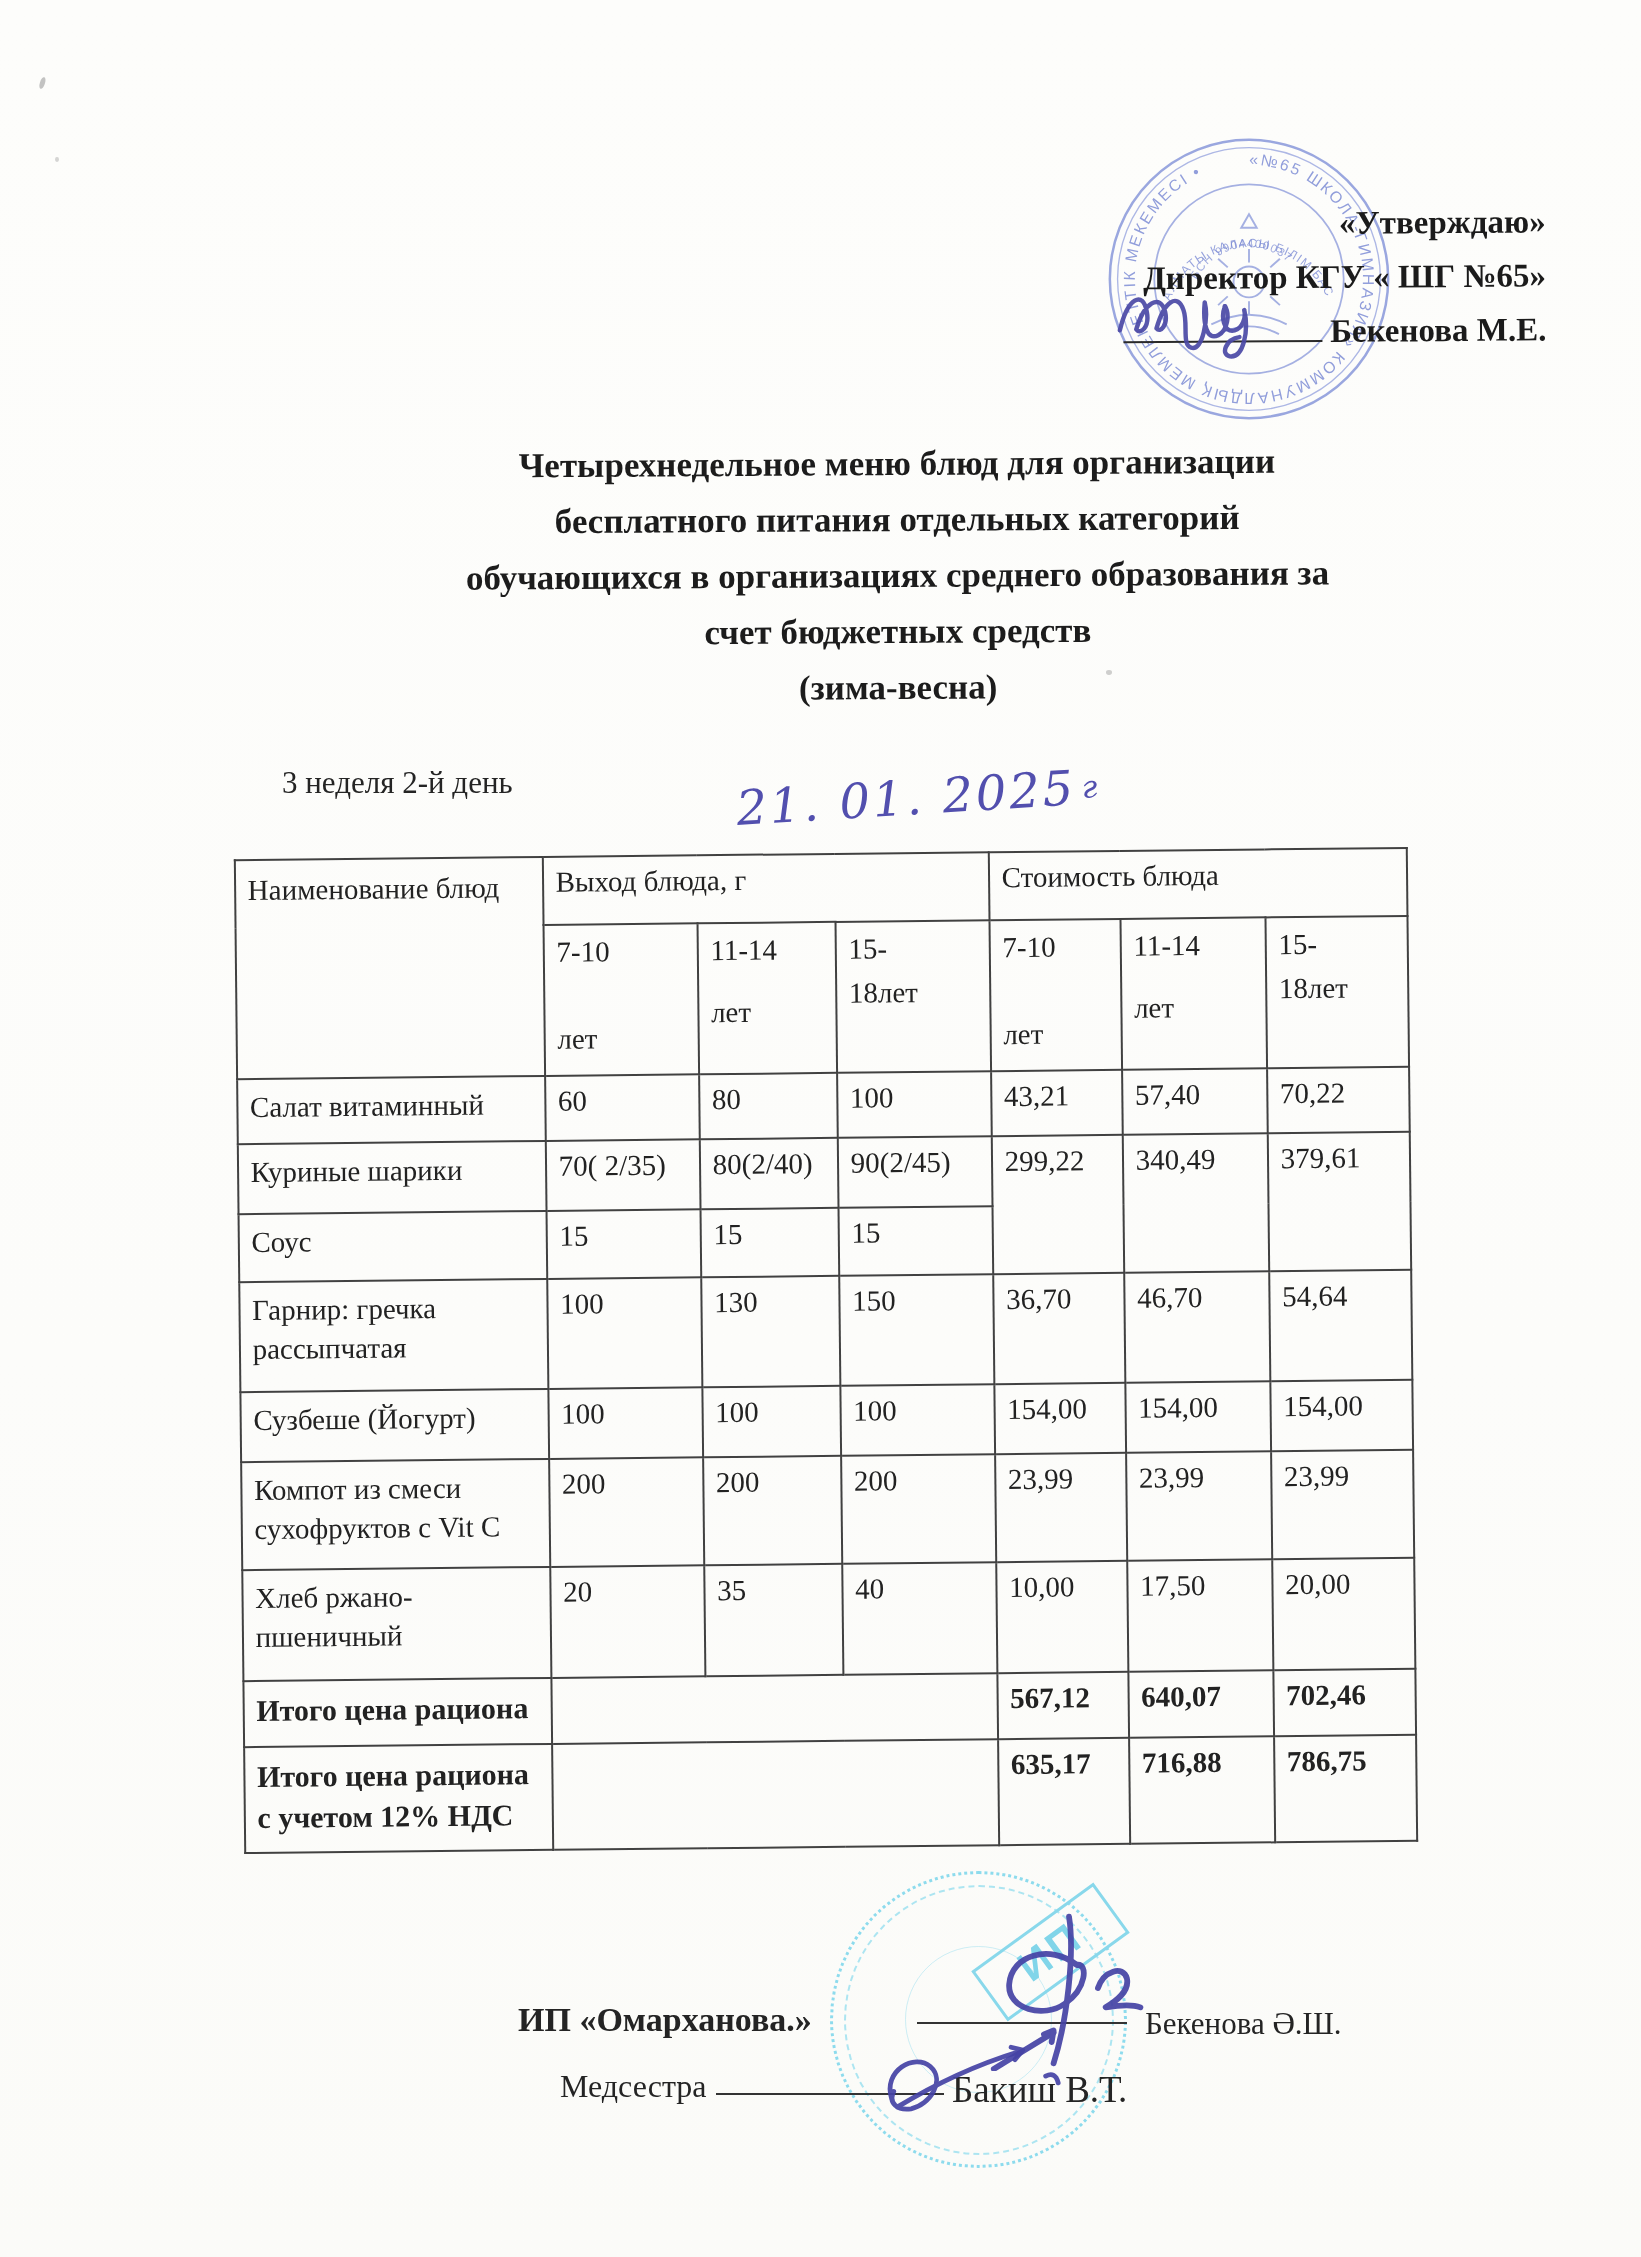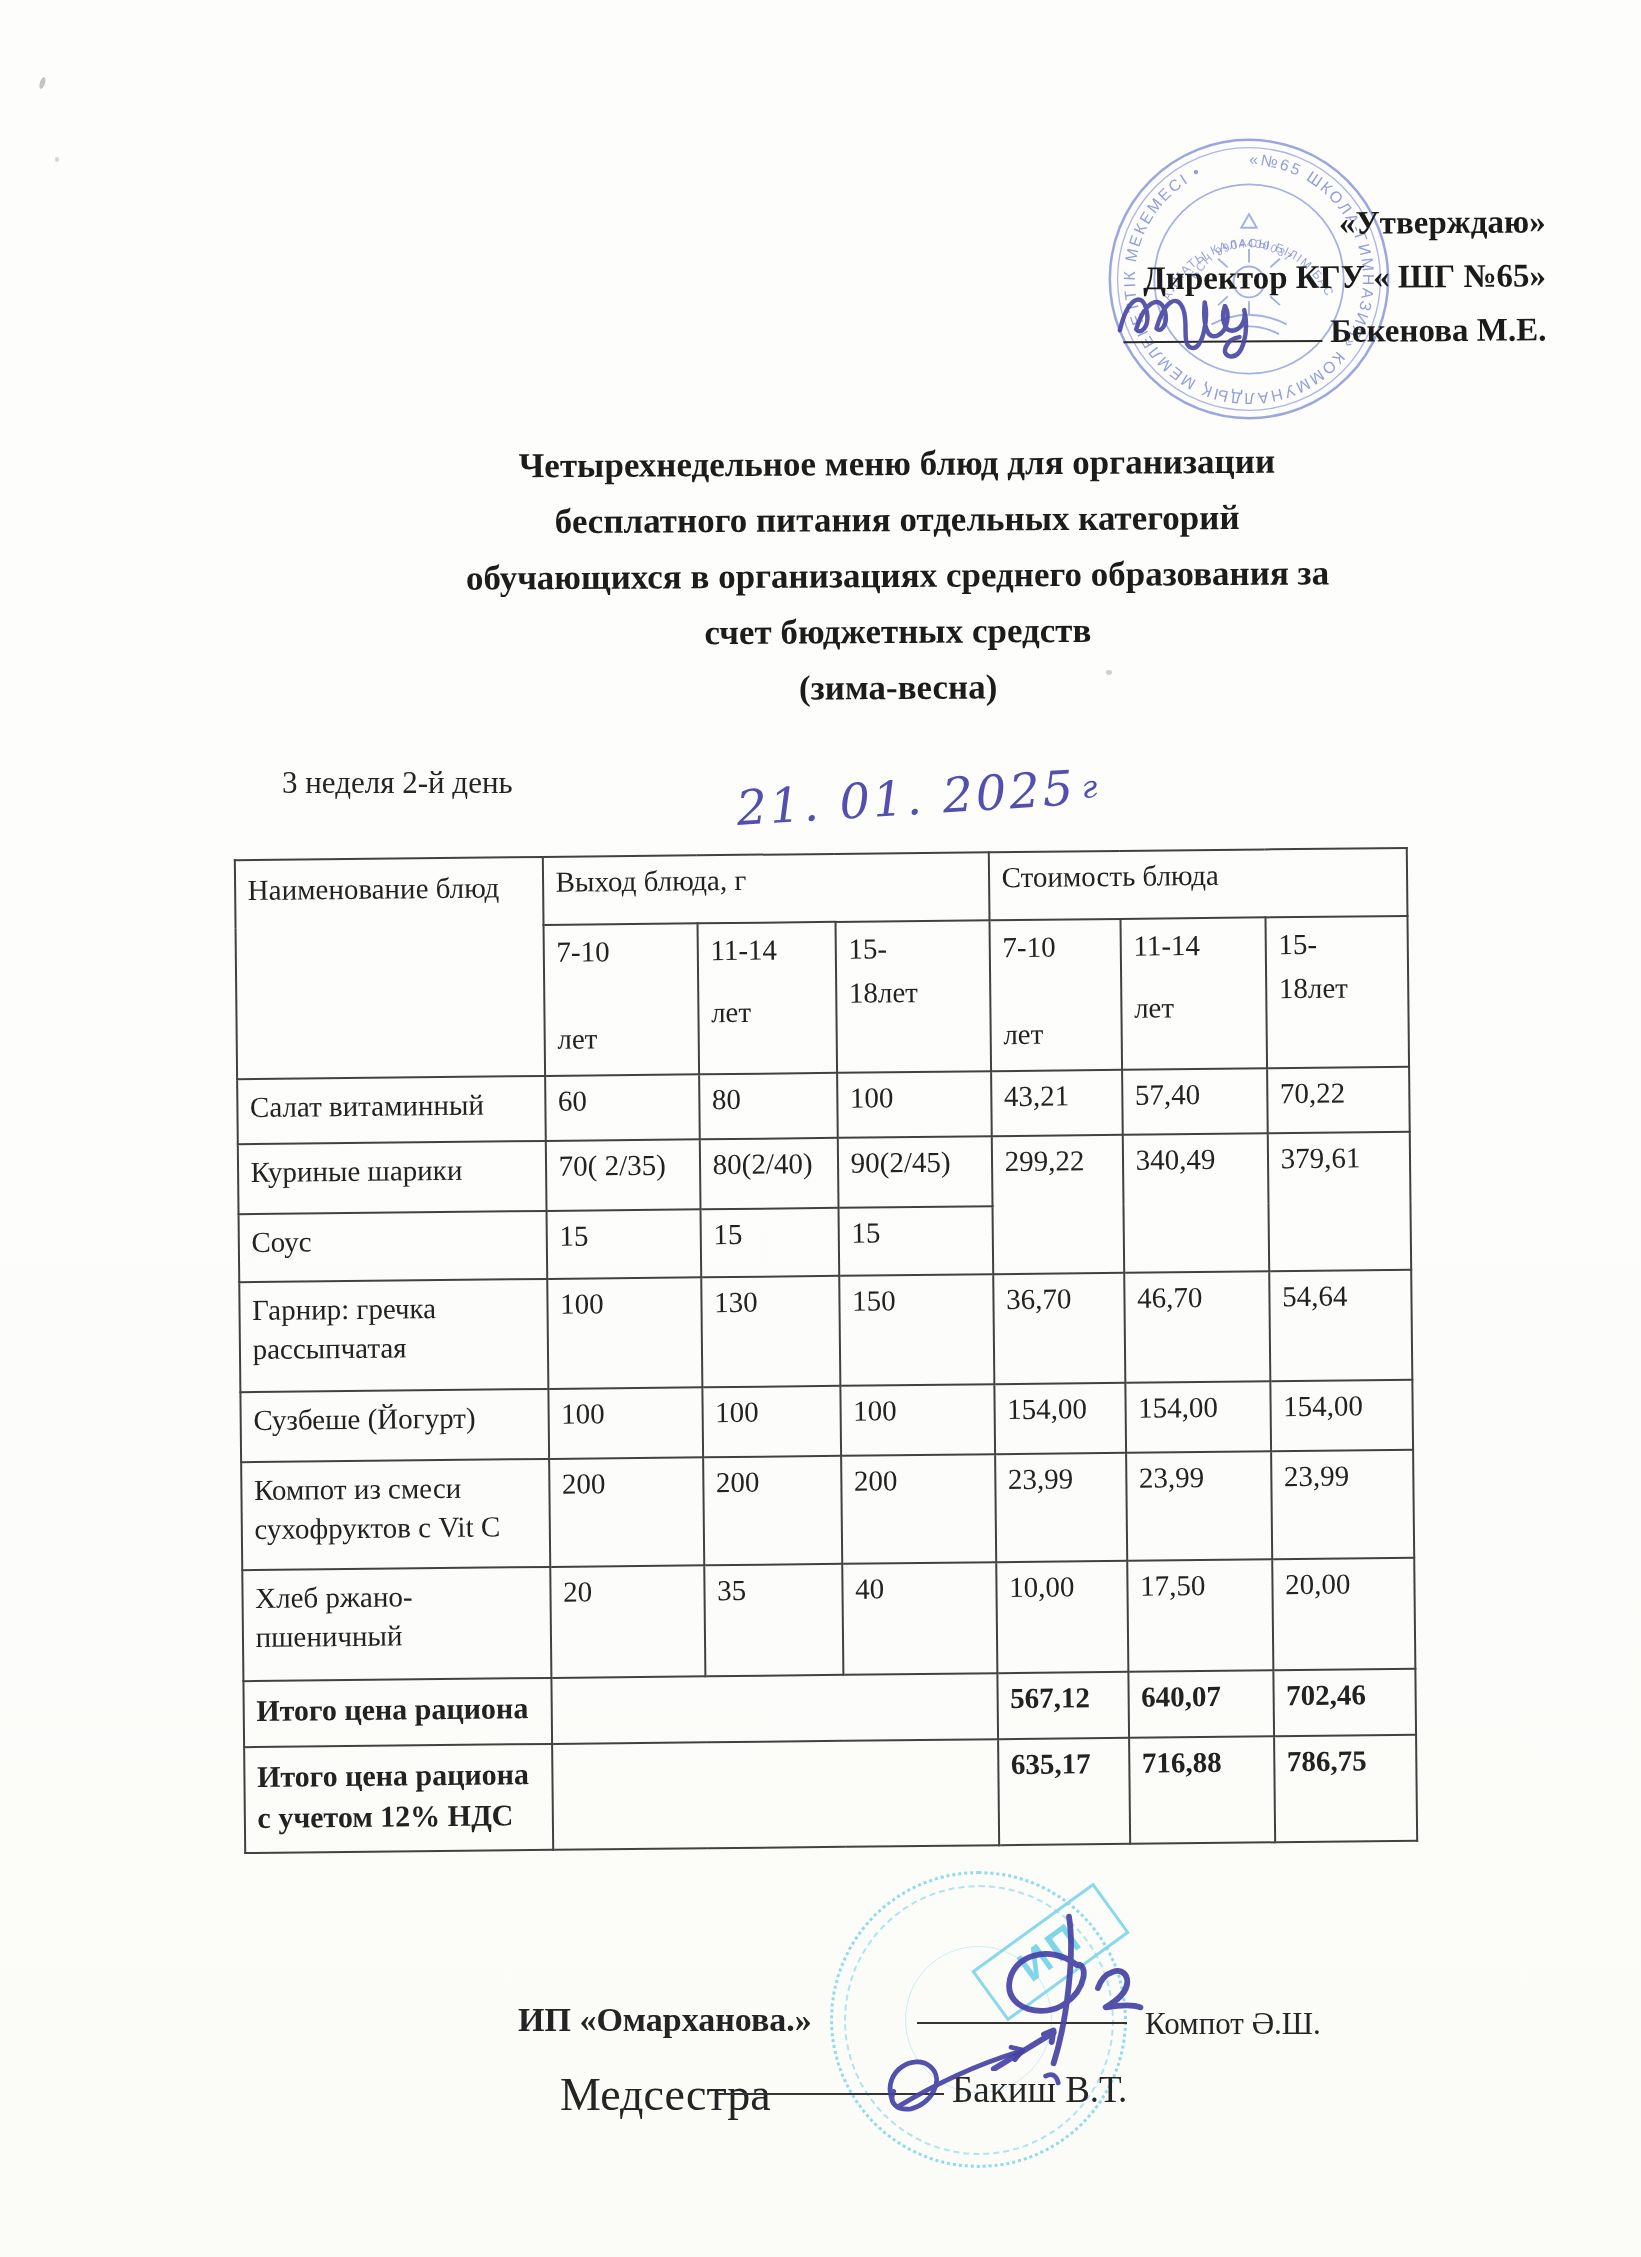--- a/index.html
+++ b/index.html
@@ -97,21 +97,21 @@
   tr.total td{font-weight:bold;}
   tr.total td.name{font-size:30px;line-height:41px;}
 
   
   .f-label{position:absolute;font-size:34px;color:#242424;z-index:3;}
   .f-name{position:absolute;font-size:32px;color:#242424;z-index:3;}
   .f-line{position:absolute;border-bottom:2.9px solid #333;z-index:3;}
   #vendor-label{left:518px;top:2001px;font-weight:bold;}
   #vendor-line{left:917px;top:2022px;width:210px;}
   #vendor-name{left:1145px;top:2006px;font-size:31px;}
-  #nurse-label{left:560px;top:2068px;font-size:46px;text-align:right;}
+  #nurse-label{left:560px;top:2068px;font-size:32px;text-align:right;}
   #nurse-line{left:716px;top:2093px;width:228px;}
   #nurse-name{left:952px;top:2068px;font-size:37px;}
   .sig-vendor{position:absolute;left:951px;top:1907px;width:237px;height:164px;z-index:4;}
   .sig-nurse{position:absolute;left:874px;top:2028px;width:227px;height:101px;z-index:4;}
 
   .stamp-cyan{
     position:absolute;left:830px;top:1871px;width:297px;height:297px;z-index:1;opacity:.9;
   }
   .stamp-cyan .ring1{
     position:absolute;inset:0;border:3.9px dotted #82d8ec;border-radius:50%;
@@ -307,21 +307,21 @@
 
   <div class="stamp-cyan">
     <div class="ring1"></div>
     <div class="ring2"></div>
     <div class="ring3"></div>
     <div class="ip-box">ИП</div>
   </div>
 
   <div class="f-label" id="vendor-label">ИП «Омарханова.»</div>
   <div class="f-line" id="vendor-line"></div>
-  <div class="f-name" id="vendor-name">Компот Ә.Ш.</div>
+  <div class="f-name" id="vendor-name">Бекенова Ә.Ш.</div>
 
   <div class="f-label" id="nurse-label">Медсестра</div>
   <div class="f-line" id="nurse-line"></div>
   <div class="f-name" id="nurse-name">Бакиш В.Т.</div>
 
   <svg class="sig-vendor" viewBox="0 0 245 170">
     <g fill="none" stroke="#4543a5" stroke-width="6" stroke-linecap="round" stroke-linejoin="round" opacity="0.92">
       <path d="M122,10 C128,48 120,118 106,162"></path>
       <path d="M130,60 C102,38 62,50 60,80 C58,106 96,116 118,100 C140,85 142,58 130,60"></path>
       <path d="M152,84 C158,66 178,60 182,74 C185,88 170,98 160,104 C172,102 186,100 196,104"></path>

